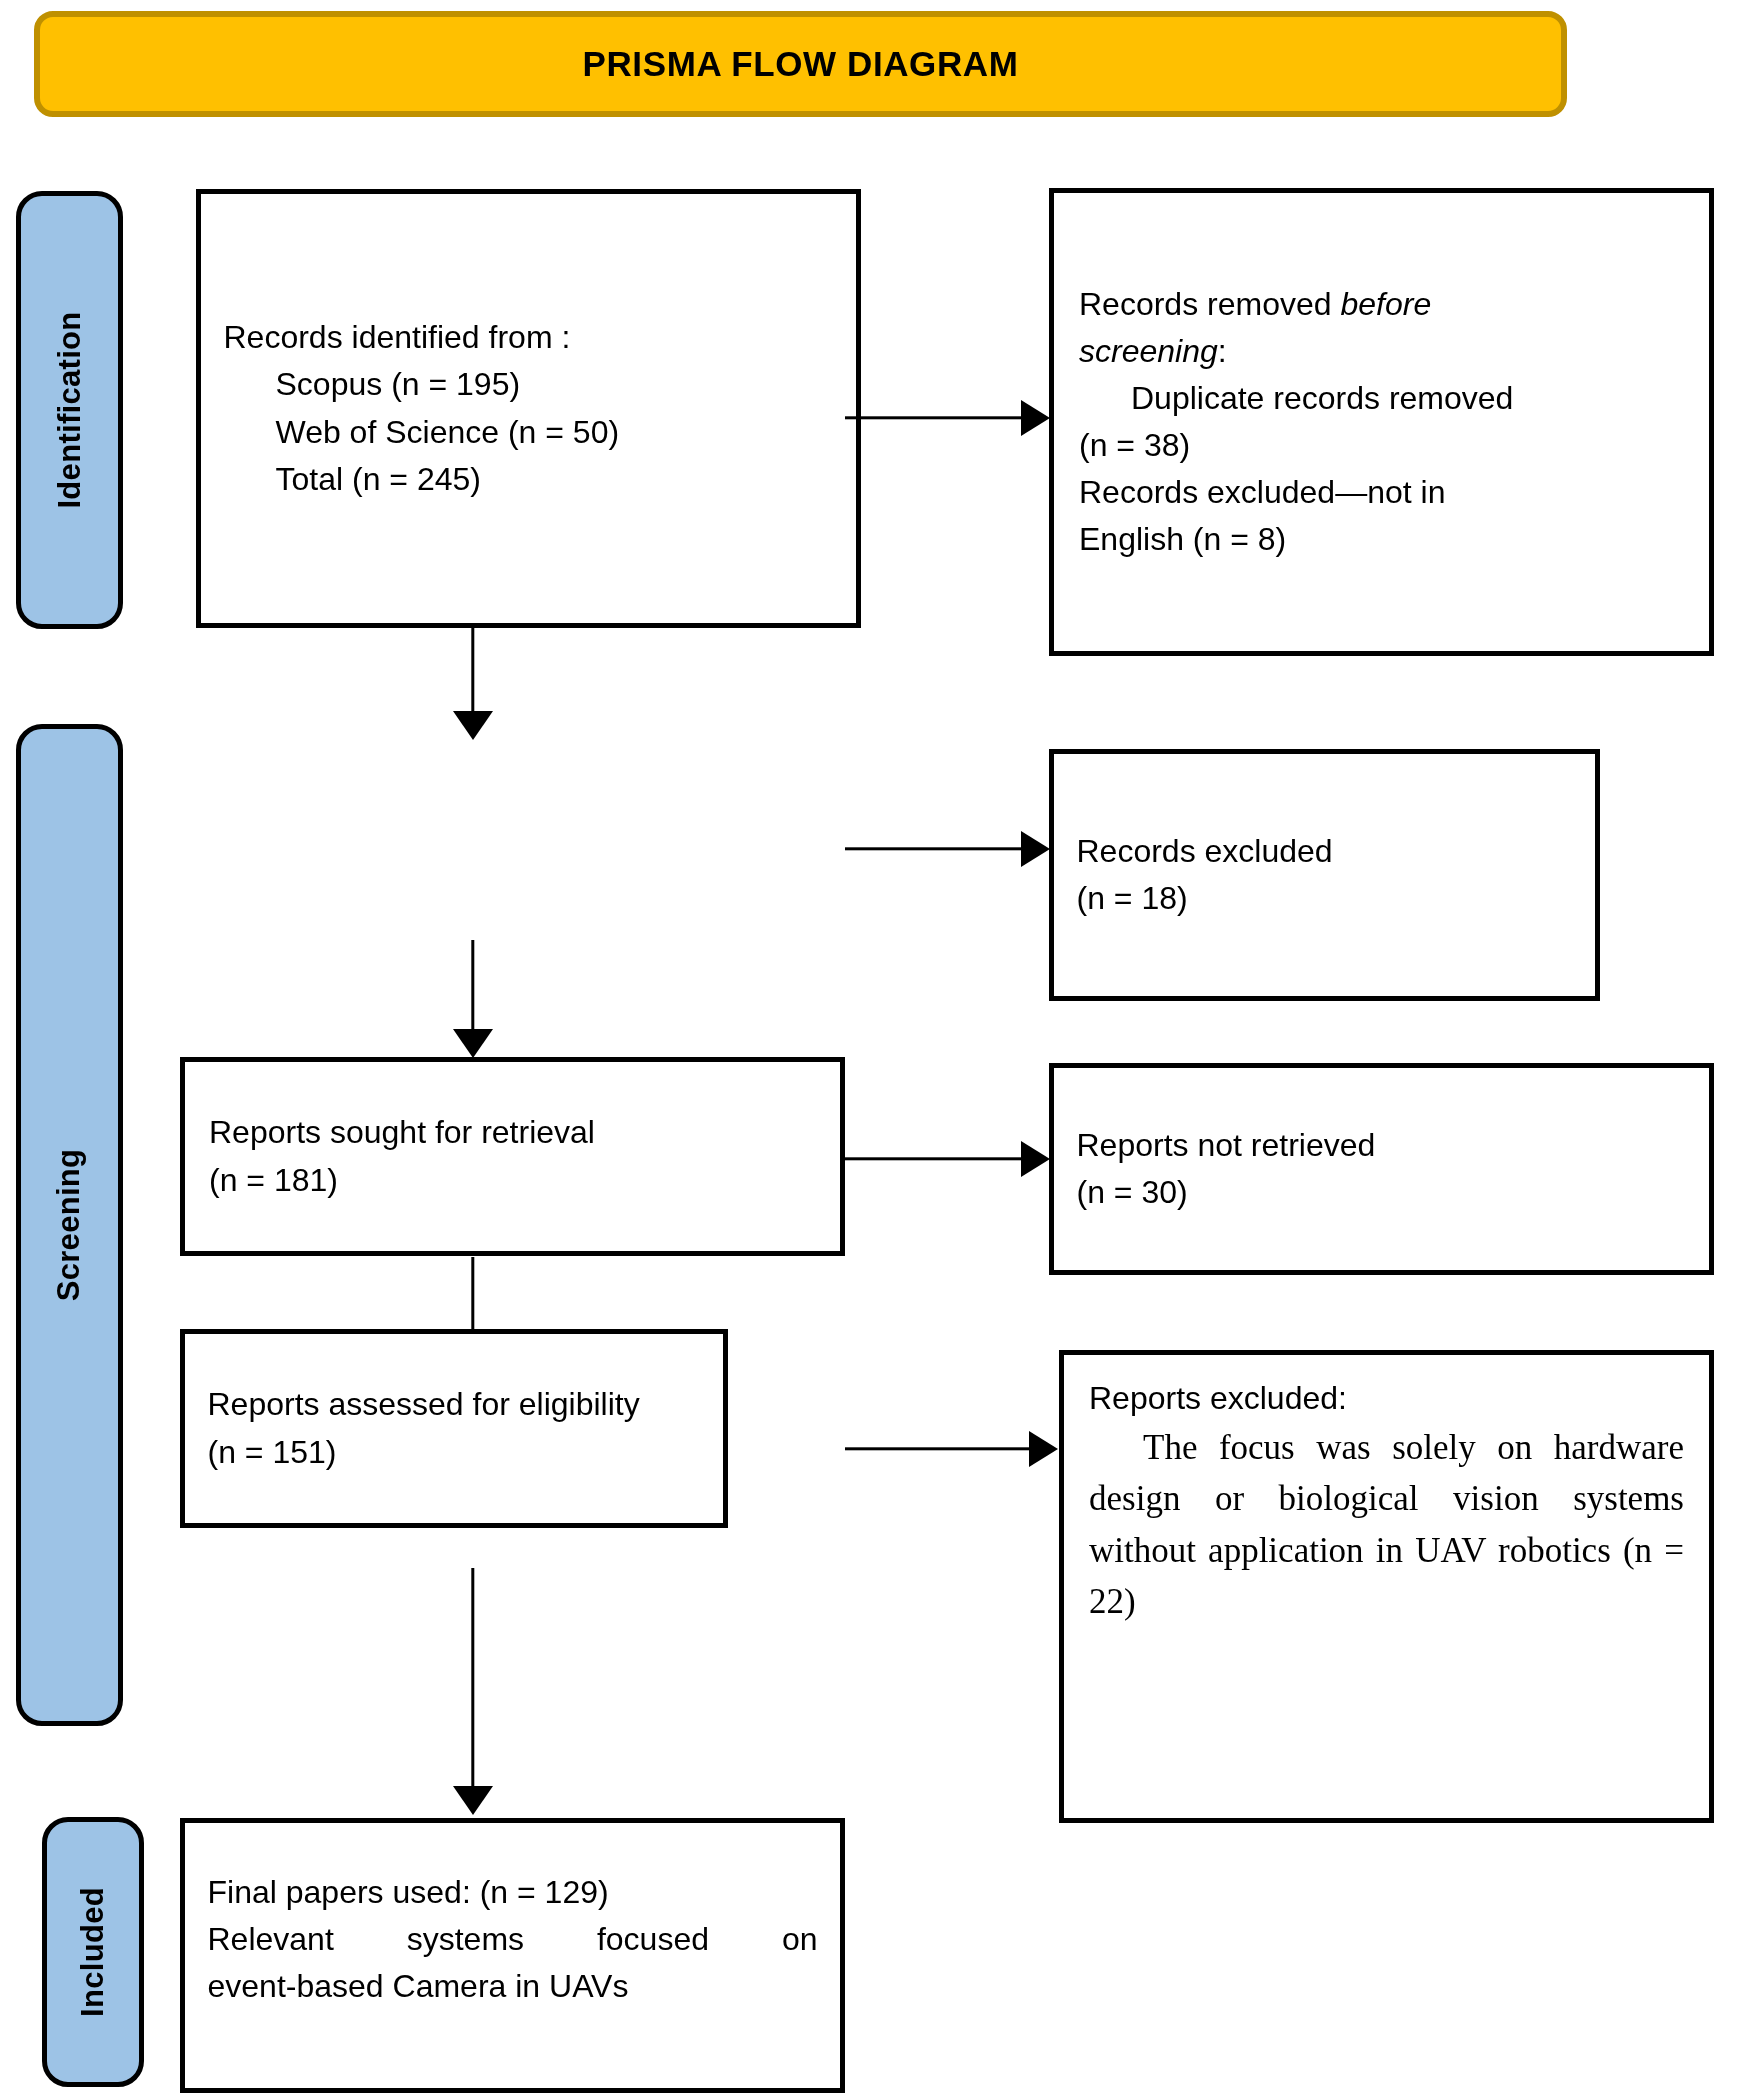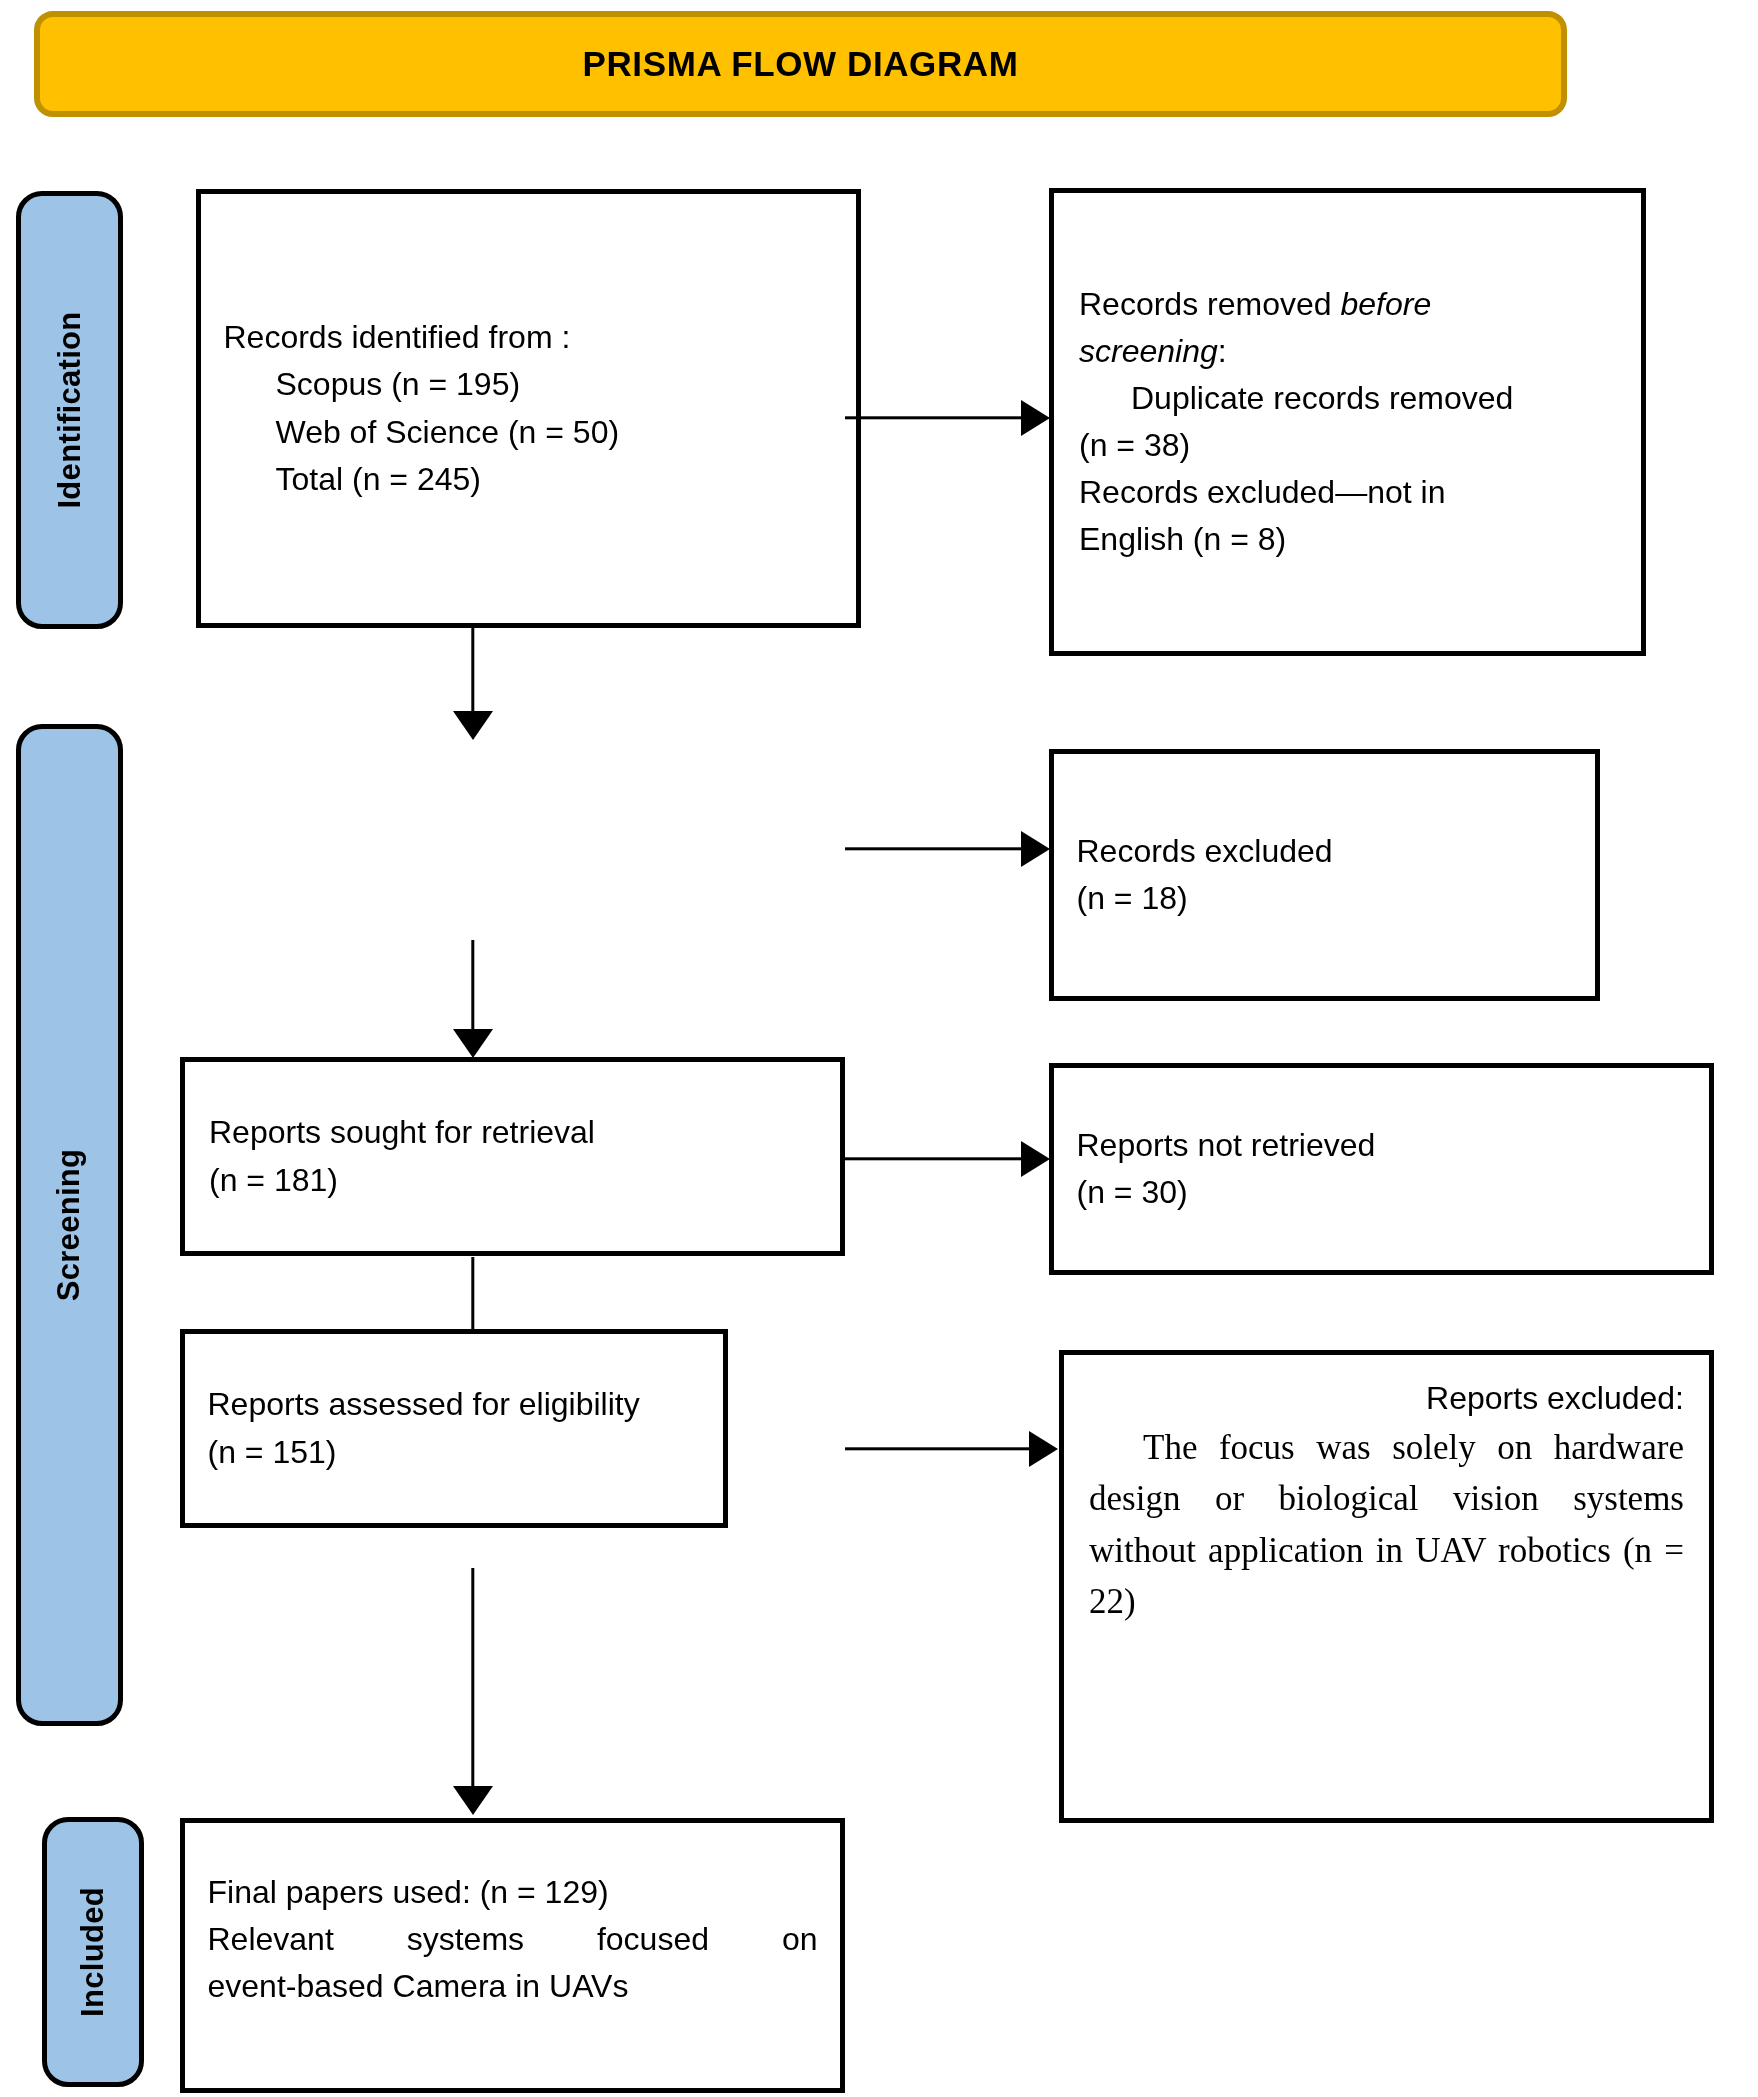--- a/index.html
+++ b/index.html
@@ -166,21 +166,21 @@
     <div class="box-text indent">Scopus (n = 195)</div>
     <div class="box-text indent">Web of Science (n = 50)</div>
     <div class="box-text indent">Total (n = 245)</div>
   </div>
 
   <div class="arrow-h" style="left:845px; top:400px; width:205px; height:36px;">
     <div class="shaft" style="width:177px;"></div>
     <div class="head"></div>
   </div>
 
-  <div class="flow-box" style="left:1049px; top:188px; width:597px; height:468px; padding:17px 25px;">
+  <div class="flow-box" style="left:1049px; top:188px; width:665px; height:468px; padding:17px 25px;">
     <div class="box-text justify">
       <span>Records removed </span><span class="italic" style="font-style:italic;">before</span>
     </div>
     <div class="box-text">
       <span style="font-style:italic;">screening</span><span>:</span>
     </div>
     <div class="box-text indent">Duplicate records removed</div>
     <div class="box-text">(n = 38)</div>
     <div class="box-text justify">Records excluded—not in</div>
     <div class="box-text">English (n = 8)</div>
@@ -230,21 +230,21 @@
   <div class="flow-box" style="left:180px; top:1329px; width:548px; height:199px;">
     <div class="box-text">Reports assessed for eligibility</div>
     <div class="box-text">(n = 151)</div>
   </div>
 
   <div class="arrow-h" style="left:845px; top:1431px; width:213px; height:36px;">
     <div class="shaft" style="width:185px;"></div>
     <div class="head"></div>
   </div>
 
-  <div class="flow-box" style="left:1059px; top:1350px; width:655px; height:473px; padding:20px 25px; justify-content:flex-start;align-items:flex-end;">
+  <div class="flow-box" style="left:1059px; top:1350px; width:655px; height:473px; padding:20px 25px; justify-content:flex-start;">
     <div class="box-text">Reports excluded:</div>
     <div class="serif-block">The focus was solely on hardware design or biological vision systems without application in UAV robotics (n = 22)</div>
   </div>
 
   <div class="arrow-v" style="left:453px; top:1568px; width:40px; height:247px;">
     <div class="shaft" style="height:219px;"></div>
     <div class="head"></div>
   </div>
 
   <div class="flow-box" style="left:180px; top:1818px; width:665px; height:275px; padding:19px 22.5px; justify-content:flex-start;">

